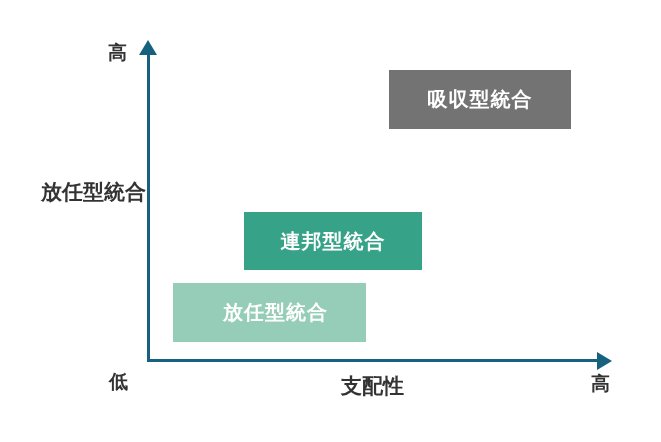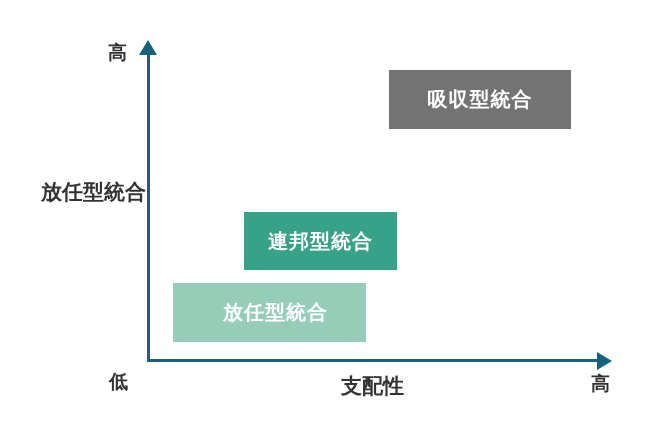--- a/index.html
+++ b/index.html
@@ -58,21 +58,21 @@
     position: absolute;
     display: flex;
     align-items: center;
     justify-content: center;
     color: #ffffff;
     font-weight: bold;
     font-size: 20px;
     letter-spacing: 1px;
   }
   .box-laissez   { left: 173px; top: 283px; width: 181px; height: 59px; }
-  .box-federal   { left: 244px; top: 212px; width: 153px; height: 58px; }
+  .box-federal   { left: 244px; top: 212px; width: 178px; height: 58px; }
   .box-dominant  { left: 316px; top: 142px; width: 183px; height: 58px; }
   .box-absorb    { left: 389px; top: 70px;  width: 182px; height: 59px; }
 </style>
 </head>
 <body>
 
 <div class="canvas">
 
   <div class="y-axis-line"></div>
   <div class="y-axis-arrowhead"></div>

